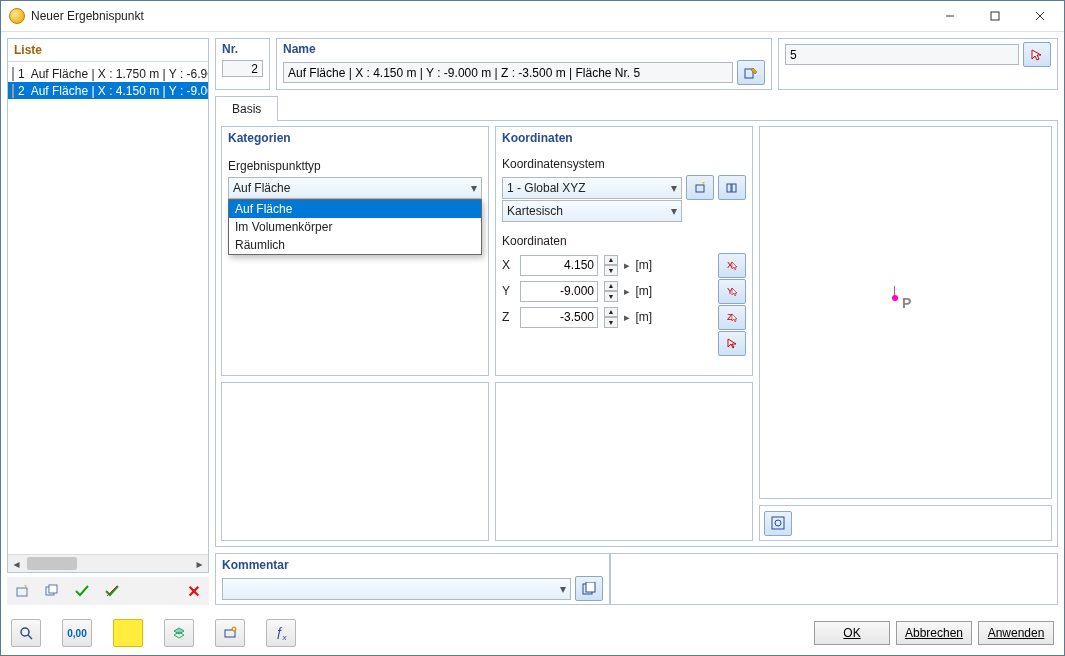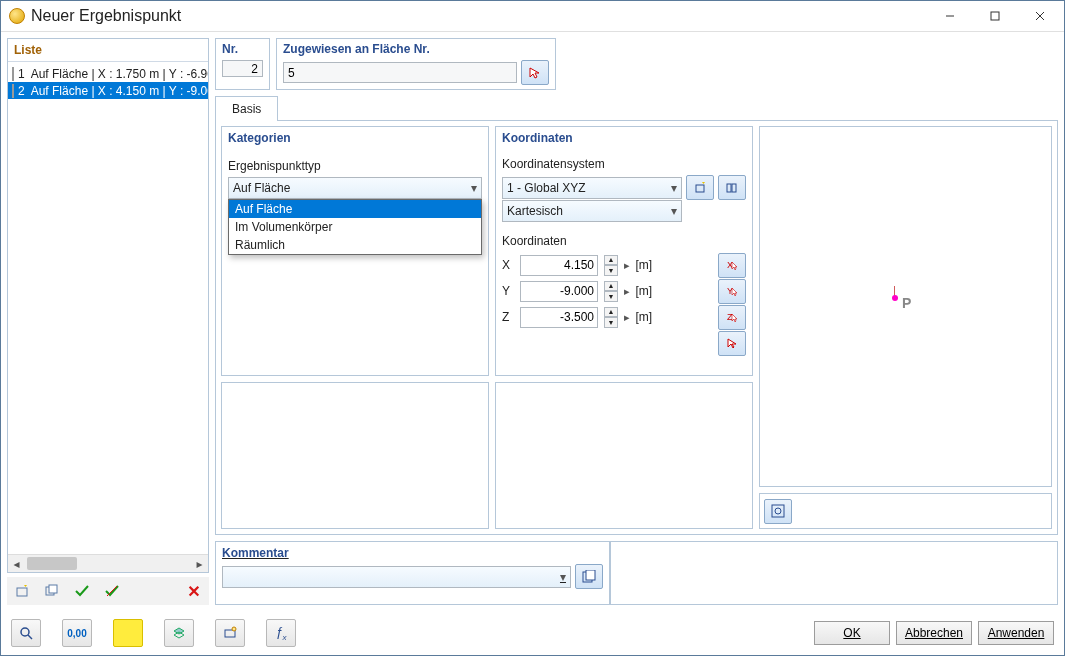--- a/index.html
+++ b/index.html
@@ -1,21 +1,21 @@
 <!DOCTYPE html>
 <html><head>
 <meta charset="utf-8">
 <style>
   html, body { margin:0; padding:0; font-family: "Segoe UI", Tahoma, sans-serif; font-size:12px; color:#222; background:#fff; }
   .window { width:1065px; height:656px; border:1px solid #5a7a9a; box-sizing:border-box; display:flex; flex-direction:column; position:relative; }
   
   
   .titlebar { height:30px; background:#fff; border-bottom:1px solid #e0e0e0; display:flex; align-items:center; padding:0 2px 0 8px; }
   .titlebar .app-icon { width:16px; height:16px; margin-right:6px; border-radius:50%; background: radial-gradient(circle at 35% 35%, #ffe58a, #e0a400); border:1px solid #c08000; box-sizing:border-box; }
-  .titlebar .title { flex:1; font-size:16px; }
+  .titlebar .title { flex:1; font-size:12px; }
   .titlebar .win-btn { width:45px; height:28px; display:flex; align-items:center; justify-content:center; color:#333; }
   
   
   .content { flex:1; display:flex; gap:6px; padding:6px; box-sizing:border-box; background:#fff; min-height:0; }
   
   .panel { border:1px solid #b5c7d9; background:#fff; box-sizing:border-box; }
   
   .col-left { width:202px; display:flex; flex-direction:column; }
   .col-right { flex:1; display:flex; flex-direction:column; gap:6px; min-width:0; }
   
@@ -87,21 +87,21 @@
   .coord-row .rarrow { color:#555; font-size:11px; }
   .coord-row .unit { width:24px; }
   
   .preview-panel { flex:1; position:relative; }
   .preview-dot { position:absolute; width:6px; height:6px; border-radius:50%; background:#ff00c8; left:132px; top:168px; }
   .preview-p { position:absolute; left:142px; top:168px; color:#888; font-size:14px; font-weight:600; }
   .preview-tick { position:absolute; width:1px; height:10px; background:#d05a5a; left:134px; top:159px; }
   
   .preview-btm { height:36px; display:flex; align-items:center; padding:4px; }
   
-  .komment-row { display:flex; gap:0; height:64px;text-decoration:underline; }
+  .komment-row { display:flex; gap:0; height:52px; }
   .komment-panel { width:395px; }
   .komment-blank { flex:1; }
   .komment-panel .row-inline { margin-top:4px; }
   
   
   .footer { height:36px; display:flex; align-items:center; padding:4px 10px; border-top:0; }
   .footer .tool { width:28px; height:26px; border:1px solid #b8b8b8; background:linear-gradient(#f8f8f8,#e6e6e6); margin-right:21px; display:flex; align-items:center; justify-content:center; font-size:11px; border-radius:2px; color:#333; }
   .footer .tool.yellow { background:#ffec3d; border-color:#d9bf00; }
   .footer .btn { min-width:76px; height:24px; border:1px solid #9c9c9c; background:linear-gradient(#f8f8f8,#e6e6e6); margin-left:6px; font-size:12px;text-decoration:underline; }
   
@@ -187,22 +187,33 @@
       </div>
     </div>
 
     <div class="col-right">
 
       <div class="top-row">
         <div class="field-group nr-group">
           <span class="lbl">Nr.</span>
           <input class="input-flat right" value="2" style="">
         </div>
+        <div class="field-group name-group">
+          <span class="lbl">Name</span>
+          <div class="row-inline">
+            <input class="input-flat" style="flex: 1 1 0%;" value="Auf Fläche | X : 4.150 m | Y : -9.000 m | Z : -3.500 m | Fläche Nr. 5">
+            <div class="btn-icon">
+              <svg width="14" height="14">
+                  <rect x="1" y="3" width="8" height="9" fill="none" stroke="#2a4d8f"></rect>
+                  <path d="M9 2 L13 6 L11 8 L7 4 Z" fill="#e8a500" stroke="#7a5200" stroke-width="0.5"></path>
+                </svg>
+            </div>
+          </div>
+        </div>
         <div class="field-group assign-group">
-          <span class="lbl">Zugewiesen an Fläche Nr.</span>
           <div class="row-inline">
             <input class="input-flat" style="flex: 1 1 0%;" value="5">
             <div class="btn-icon">
               <svg width="14" height="14">
                   <path d="M2 2 L2 11 L5 8 L7 12 L9 11 L7 7 L11 7 Z" fill="#fff" stroke="#c00"></path>
                 </svg>
             </div>
           </div>
         </div>
       </div>

